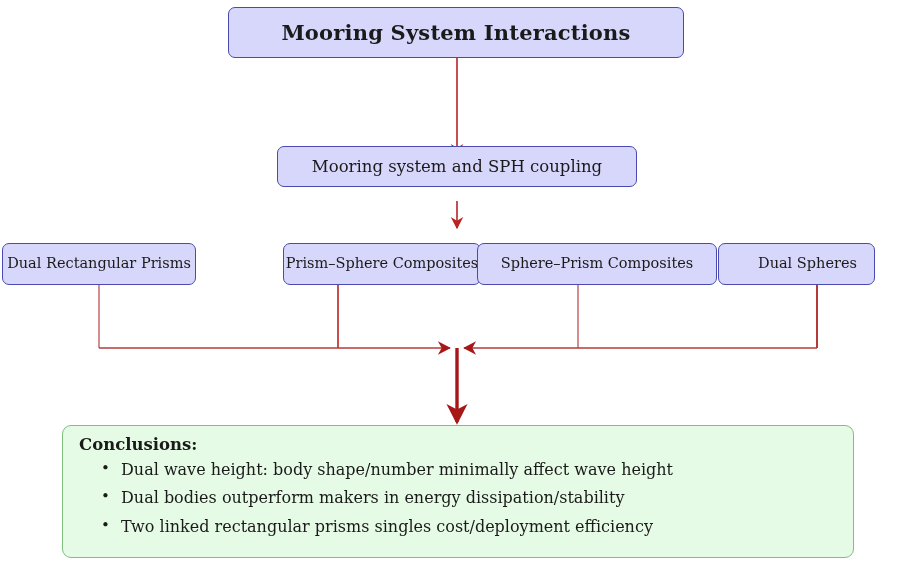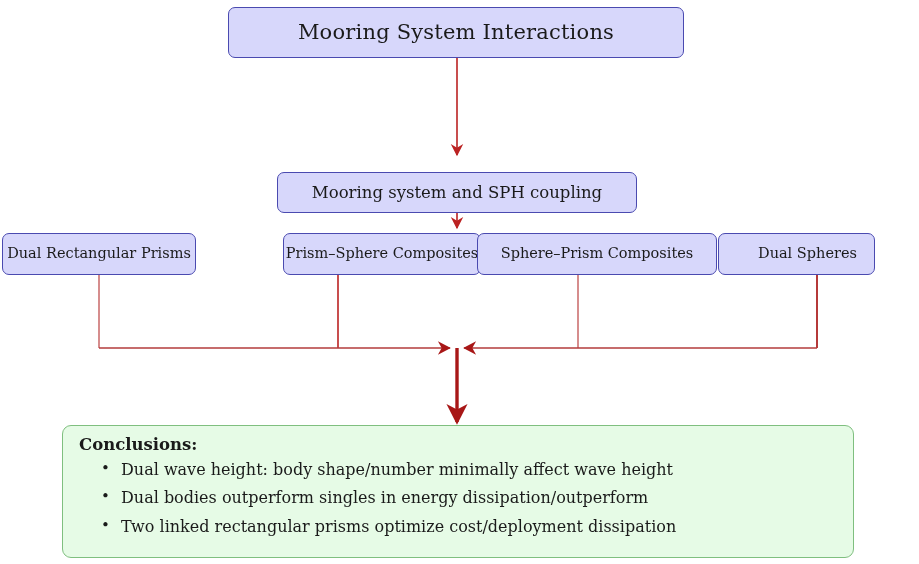--- a/index.html
+++ b/index.html
@@ -38,32 +38,32 @@
     color: #1a1a1a;
     font-family: "DejaVu Serif", "Liberation Serif", serif;
     line-height: 1.2;
   }
   #title-node {
     left: 228px;
     top: 7px;
     width: 456px;
     height: 51px;
     font-size: 21px;
-    font-weight: normal;
+    font-weight: bold;
     letter-spacing: 0.2px;
   }
   #coupling-node {
     left: 277px;
-    top: 172px;
+    top: 146px;
     width: 360px;
     height: 41px;
     font-size: 16.5px;
   }
   .leaf-node {
-    top: 233px;
+    top: 243px;
     height: 42px;
     font-size: 14.5px;
   }
   #leaf-0 { left: 2px;   width: 194px; }
   #leaf-1 { left: 238px; width: 198px; margin-left: 45px; }
   #leaf-2 { left: 477px; width: 240px; }
   #leaf-3 { left: 718px; width: 157px; padding-left: 22px; }
 
   #conclusions-node {
     position: absolute;
@@ -157,18 +157,18 @@
     <span>Sphere–Prism Composites</span>
   </div>
   <div class="node leaf-node" id="leaf-3">
     <span>Dual Spheres</span>
   </div>
 
   <div id="conclusions-node">
     <div id="conclusions-heading">Conclusions:</div>
     <ul id="conclusions-list">
       <li>Dual wave height: body shape/number minimally affect wave height</li>
-      <li>Dual bodies outperform singles in energy dissipation/outperform</li>
-      <li>Two linked rectangular prisms optimize cost/deployment dissipation</li>
+      <li>Dual bodies outperform makers in energy dissipation/stability</li>
+      <li>Two linked rectangular prisms singles cost/deployment efficiency</li>
     </ul>
   </div>
 
 </div>
 
 </body></html>

